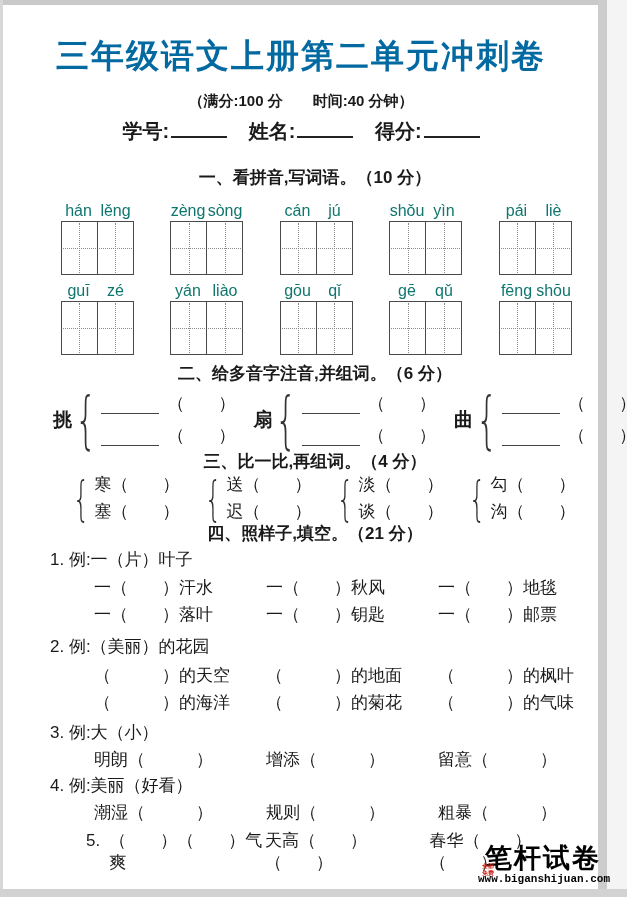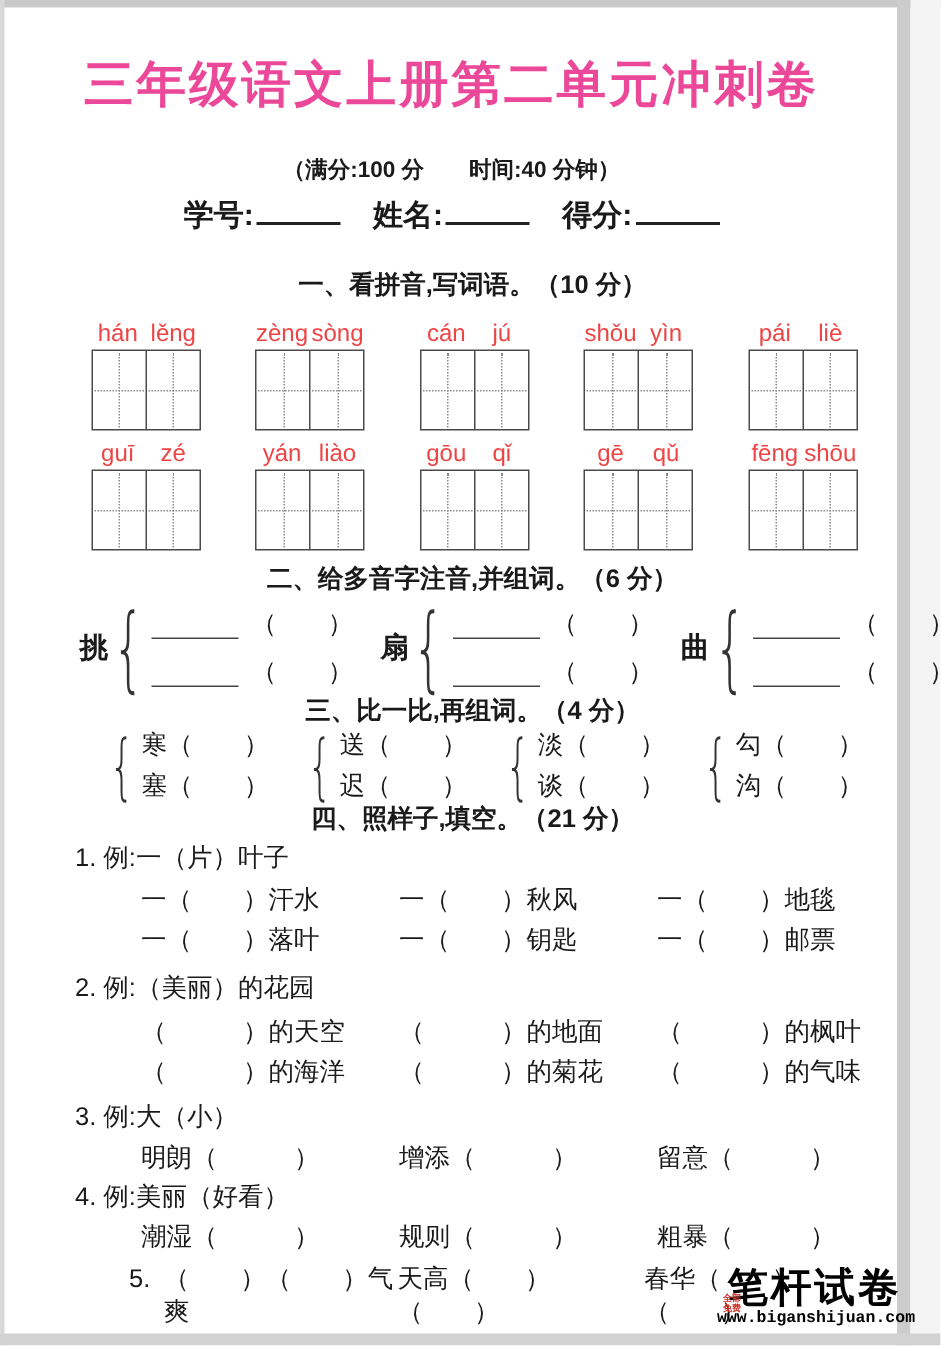--- a/index.html
+++ b/index.html
@@ -11,34 +11,34 @@
   }
   
   .edge-top{position:absolute;top:0;left:0;width:627px;height:5px;background:#c9c9c9;}
   .edge-left{position:absolute;top:0;left:0;width:3px;height:897px;background:#d8d8d8;}
   .edge-right{position:absolute;top:0;left:598px;width:9px;height:897px;background:#cccccc;}
   .edge-right-white{position:absolute;top:0;left:607px;width:20px;height:897px;background:#f4f4f4;}
   .edge-bottom{position:absolute;left:0;top:889px;width:627px;height:8px;background:#d2d2d2;}
 
   .sheet{position:absolute;left:8px;top:5px;width:586px;}
 
-  .title{margin-top:30px;text-align:center;font-size:33px;font-weight:900;letter-spacing:2px;line-height:1.3;color:#ec4899;}
-  .meta{margin-top:26px;text-align:center;font-size:15px;font-weight:700;}
+  .title{margin-top:30px;text-align:center;font-size:33px;font-weight:900;letter-spacing:2px;line-height:1.3;color:#0369a1;}
+  .meta{margin-top:14px;text-align:center;font-size:15px;font-weight:700;}
   .fields{margin-top:7px;text-align:center;font-size:20px;font-weight:700;}
   .blank-line{display:inline-block;width:56px;height:14px;border-bottom:2px solid #222;margin:0 16px 0 2px;}
   .fields .blank-line:last-child{margin-right:0;}
 
   .sec-title{font-size:17px;font-weight:800;margin-left:28px;margin-top:0;line-height:22px;text-align:center;}
   .sec1-title{margin-top:22px;}
 
   
   .pin-block{margin-left:52px;width:512px;}
   .pin-row{display:flex;justify-content:space-between;}
   .pin-group{width:74px;display:flex;flex-direction:column;align-items:center;}
-  .pinyin{display:flex;width:100%;font-size:16px;line-height:20px;color:#ef4444;}
+  .pinyin{display:flex;width:100%;font-size:16px;line-height:20px;color:#0f766e;}
   .pinyin span{flex:1;text-align:center;}
   .tzg{display:flex;border:1.6px solid #4a4a4a;height:52px;width:71px;position:relative;background:#fff;}
   .tzg-cell{width:50%;position:relative;}
   .tzg-cell + .tzg-cell{border-left:1.6px solid #4a4a4a;}
   .tzg-cell::before{content:"";position:absolute;left:50%;top:1px;bottom:1px;border-left:1px dotted #8a8a8a;}
   .tzg-cell::after{content:"";position:absolute;top:50%;left:1px;right:1px;border-top:1px dotted #8a8a8a;}
   .mt12{margin-top:12px;} .mt6{margin-top:6px;}
 
   
   .brace{font-family:"DejaVu Sans",sans-serif;font-weight:200;color:#333;

